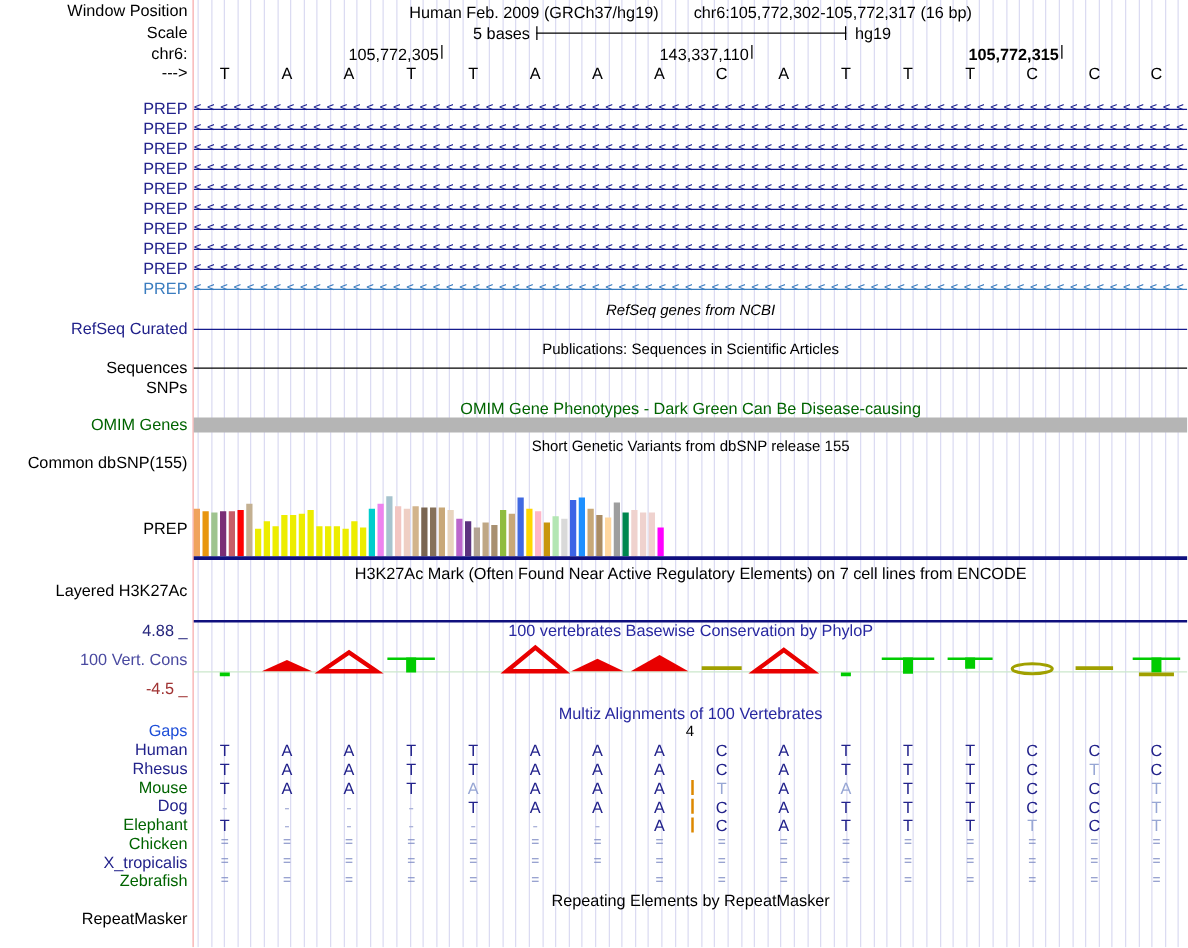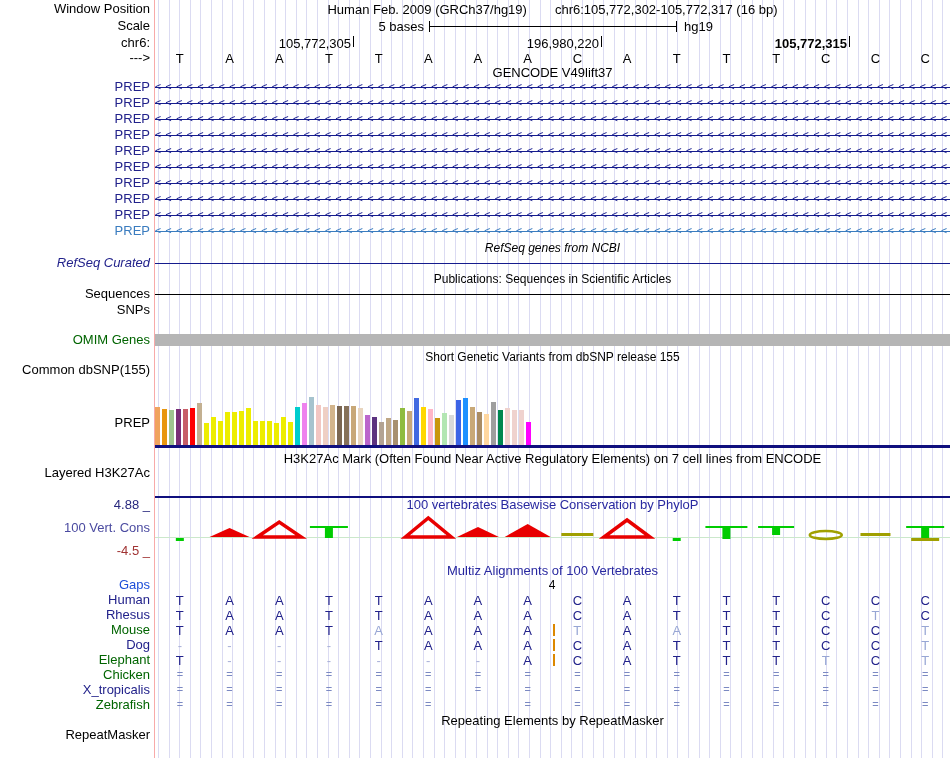--- a/index.html
+++ b/index.html
@@ -129,21 +129,21 @@
   <div class="ruler-text" style="left:330px;top:19px;width:94px;text-align:right;">5 bases</div>
   <div class="hline" style="left:429px;top:26px;width:248px;height:1px;background:#000;"></div>
   <div class="tickmark" style="left:429px;top:21px;height:11px;"></div>
   <div class="tickmark" style="left:676px;top:21px;height:11px;"></div>
   <div class="ruler-text" style="left:684px;top:19px;">hg19</div>
 
   <div class="gutter-label" style="top:36px;">chr6:</div>
   <div id="coords">
       <div class="ruler-text" style="left:231px;top:36px;width:120px;text-align:right;">105,772,305</div>
       <div class="tickmark" style="left:353px;top:36px;height:11px;"></div>
-      <div class="ruler-text" style="left:479px;top:36px;width:120px;text-align:right;">196,980,220</div>
+      <div class="ruler-text" style="left:479px;top:36px;width:120px;text-align:right;">143,337,110</div>
       <div class="tickmark" style="left:601px;top:36px;height:11px;"></div>
       <div class="ruler-text" style="left:727px;top:36px;width:120px;text-align:right;font-weight:bold;">105,772,315</div>
       <div class="tickmark" style="left:849px;top:36px;height:11px;"></div>
     </div>
 
   <div class="gutter-label" style="top:51px;">---&gt;</div>
   <div id="baserow">
       <div class="base-letter" style="left:155.0px;top:51px;width:49.7px;">T</div>
       <div class="base-letter" style="left:204.7px;top:51px;width:49.7px;">A</div>
       <div class="base-letter" style="left:254.4px;top:51px;width:49.7px;">A</div>
@@ -155,21 +155,20 @@
       <div class="base-letter" style="left:552.5px;top:51px;width:49.7px;">C</div>
       <div class="base-letter" style="left:602.2px;top:51px;width:49.7px;">A</div>
       <div class="base-letter" style="left:651.9px;top:51px;width:49.7px;">T</div>
       <div class="base-letter" style="left:701.6px;top:51px;width:49.7px;">T</div>
       <div class="base-letter" style="left:751.3px;top:51px;width:49.7px;">T</div>
       <div class="base-letter" style="left:800.9px;top:51px;width:49.7px;">C</div>
       <div class="base-letter" style="left:850.6px;top:51px;width:49.7px;">C</div>
       <div class="base-letter" style="left:900.3px;top:51px;width:49.7px;">C</div>
     </div>
 
-  <div class="track-title" style="top:66px;font-size:13px;">GENCODE V49lift37</div>
   <div id="gencode-rows">
       <div class="gutter-label" style="top:80px;color:#22228B;">PREP</div>
       <div class="arrow-row" style="top:81px;">
         <div class="mid" style="background:#151B8D;"></div>
         <div class="chev" style="color:#151B8D;">&lt;&lt;&lt;&lt;&lt;&lt;&lt;&lt;&lt;&lt;&lt;&lt;&lt;&lt;&lt;&lt;&lt;&lt;&lt;&lt;&lt;&lt;&lt;&lt;&lt;&lt;&lt;&lt;&lt;&lt;&lt;&lt;&lt;&lt;&lt;&lt;&lt;&lt;&lt;&lt;&lt;&lt;&lt;&lt;&lt;&lt;&lt;&lt;&lt;&lt;&lt;&lt;&lt;&lt;&lt;&lt;&lt;&lt;&lt;&lt;&lt;&lt;&lt;&lt;&lt;&lt;&lt;&lt;&lt;&lt;&lt;&lt;&lt;&lt;&lt;</div>
       </div>
       <div class="gutter-label" style="top:96px;color:#22228B;">PREP</div>
       <div class="arrow-row" style="top:97px;">
         <div class="mid" style="background:#151B8D;"></div>
         <div class="chev" style="color:#151B8D;">&lt;&lt;&lt;&lt;&lt;&lt;&lt;&lt;&lt;&lt;&lt;&lt;&lt;&lt;&lt;&lt;&lt;&lt;&lt;&lt;&lt;&lt;&lt;&lt;&lt;&lt;&lt;&lt;&lt;&lt;&lt;&lt;&lt;&lt;&lt;&lt;&lt;&lt;&lt;&lt;&lt;&lt;&lt;&lt;&lt;&lt;&lt;&lt;&lt;&lt;&lt;&lt;&lt;&lt;&lt;&lt;&lt;&lt;&lt;&lt;&lt;&lt;&lt;&lt;&lt;&lt;&lt;&lt;&lt;&lt;&lt;&lt;&lt;&lt;&lt;</div>
@@ -210,28 +209,29 @@
         <div class="chev" style="color:#151B8D;">&lt;&lt;&lt;&lt;&lt;&lt;&lt;&lt;&lt;&lt;&lt;&lt;&lt;&lt;&lt;&lt;&lt;&lt;&lt;&lt;&lt;&lt;&lt;&lt;&lt;&lt;&lt;&lt;&lt;&lt;&lt;&lt;&lt;&lt;&lt;&lt;&lt;&lt;&lt;&lt;&lt;&lt;&lt;&lt;&lt;&lt;&lt;&lt;&lt;&lt;&lt;&lt;&lt;&lt;&lt;&lt;&lt;&lt;&lt;&lt;&lt;&lt;&lt;&lt;&lt;&lt;&lt;&lt;&lt;&lt;&lt;&lt;&lt;&lt;&lt;</div>
       </div>
       <div class="gutter-label" style="top:224px;color:#3A7CBF;">PREP</div>
       <div class="arrow-row" style="top:225px;">
         <div class="mid" style="background:#3A7CBF;"></div>
         <div class="chev" style="color:#3A7CBF;">&lt;&lt;&lt;&lt;&lt;&lt;&lt;&lt;&lt;&lt;&lt;&lt;&lt;&lt;&lt;&lt;&lt;&lt;&lt;&lt;&lt;&lt;&lt;&lt;&lt;&lt;&lt;&lt;&lt;&lt;&lt;&lt;&lt;&lt;&lt;&lt;&lt;&lt;&lt;&lt;&lt;&lt;&lt;&lt;&lt;&lt;&lt;&lt;&lt;&lt;&lt;&lt;&lt;&lt;&lt;&lt;&lt;&lt;&lt;&lt;&lt;&lt;&lt;&lt;&lt;&lt;&lt;&lt;&lt;&lt;&lt;&lt;&lt;&lt;&lt;</div>
       </div>
     </div>
 
   <div class="track-title" style="top:241px;font-style:italic;">RefSeq genes from NCBI</div>
-  <div class="gutter-label navy" style="top:256px;font-style:italic;">RefSeq Curated</div>
+  <div class="gutter-label navy" style="top:256px;">RefSeq Curated</div>
   <div class="hline" style="left:155px;top:263px;width:795px;height:1px;background:#151B8D;"></div>
 
   <div class="track-title" style="top:272px;">Publications: Sequences in Scientific Articles</div>
   <div class="gutter-label" style="top:287px;">Sequences</div>
   <div class="hline" style="left:155px;top:294px;width:795px;height:1px;background:#000;"></div>
   <div class="gutter-label" style="top:303px;">SNPs</div>
 
+  <div class="track-title green" style="top:320px;font-size:13px;">OMIM Gene Phenotypes - Dark Green Can Be Disease-causing</div>
   <div class="gutter-label green" style="top:333px;">OMIM Genes</div>
   <div class="hline" style="left:155px;top:334px;width:795px;height:12px;background:#B5B5B5;"></div>
 
   <div class="track-title" style="top:350px;">Short Genetic Variants from dbSNP release 155</div>
   <div class="gutter-label" style="top:363px;">Common dbSNP(155)</div>
 
   <div class="gutter-label" style="top:416px;">PREP</div>
   <div id="gtex-bars" style="position:absolute;left:155px;top:397px;width:795px;height:48px;z-index:2;">
       <div class="gtex-bar" style="left:0px;height:38px;background:#F0A35E;"></div>
       <div class="gtex-bar" style="left:7px;height:36px;background:#E8960F;"></div>

